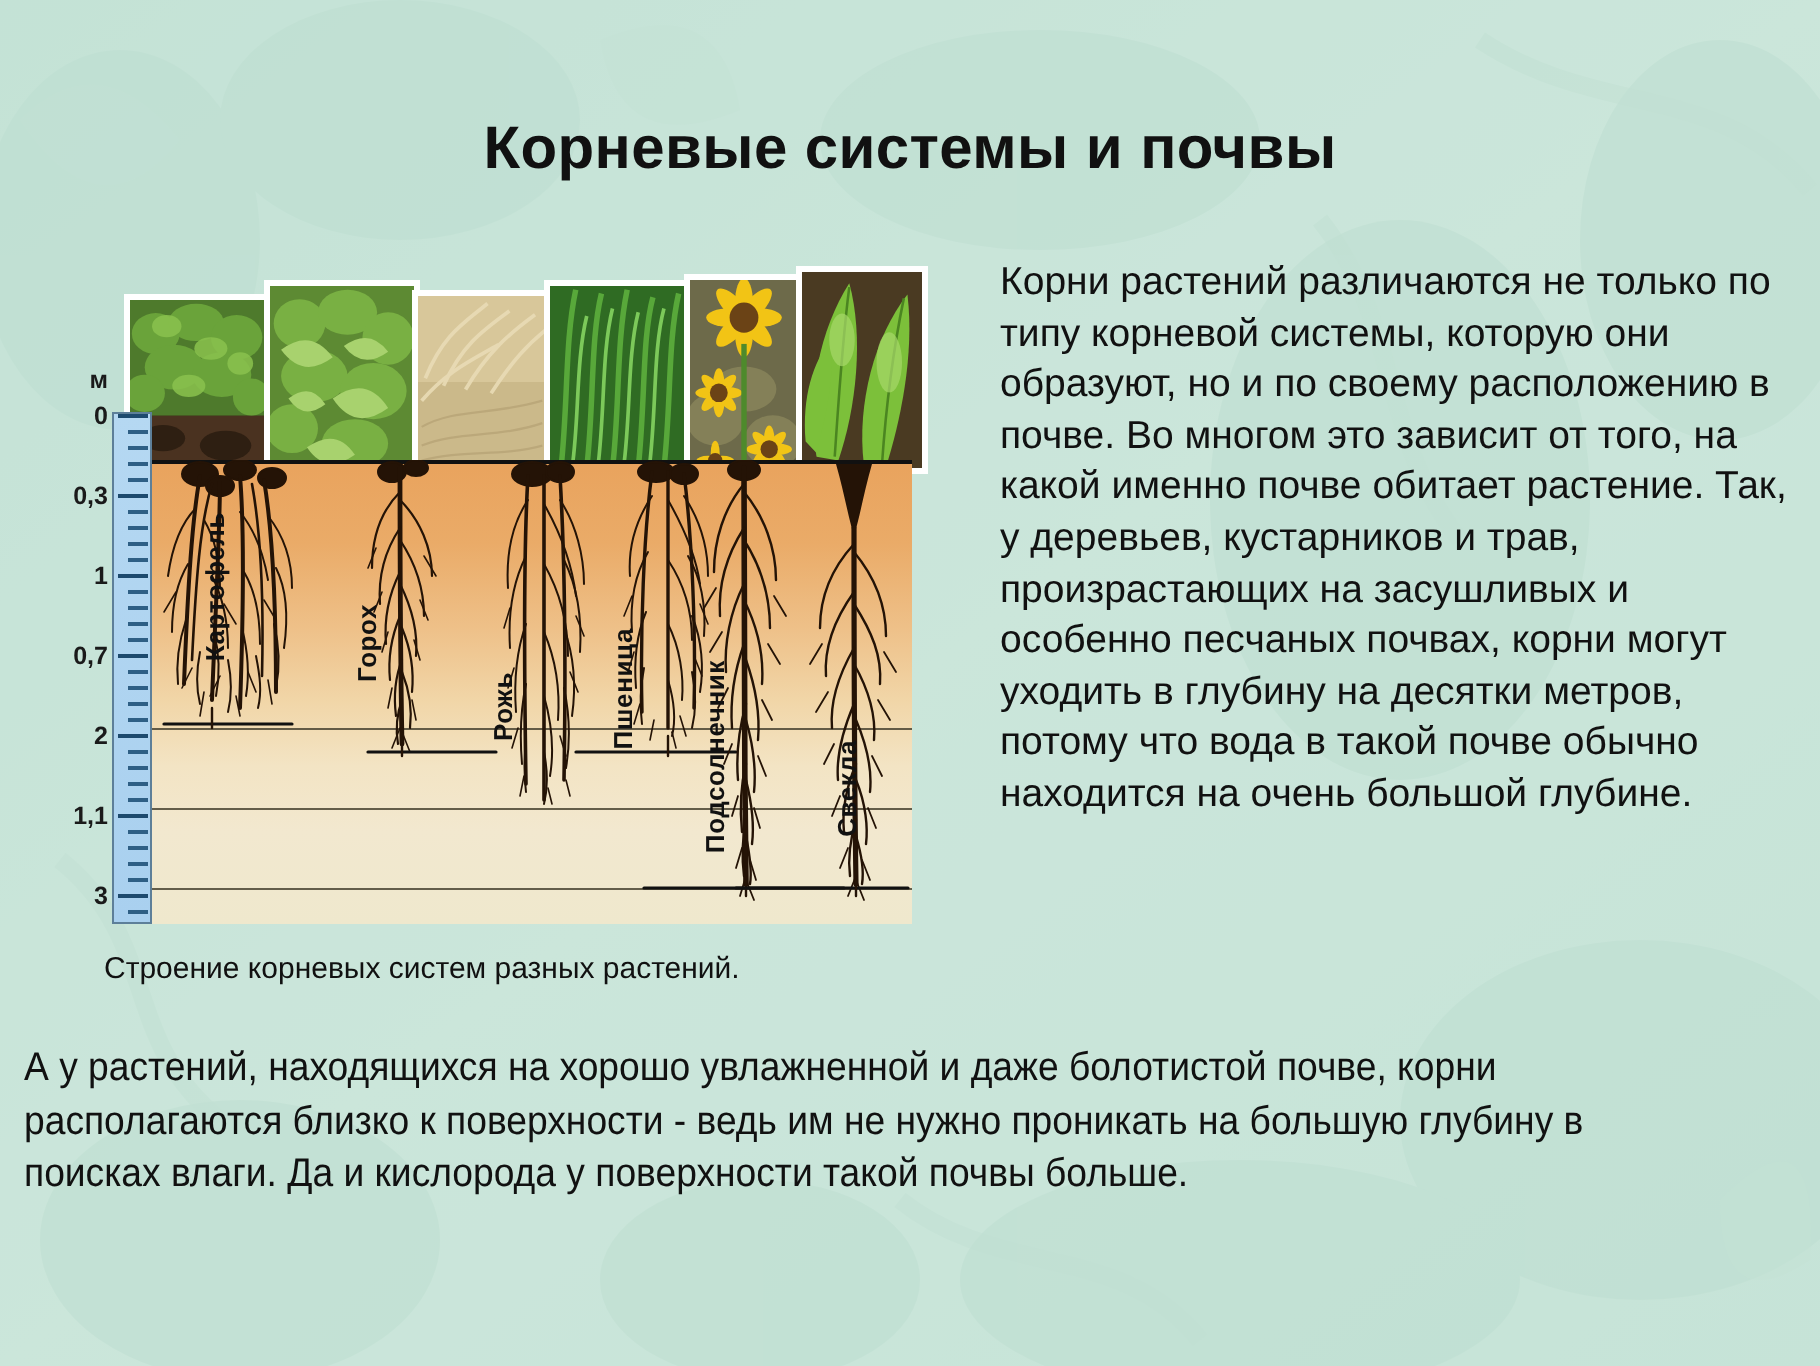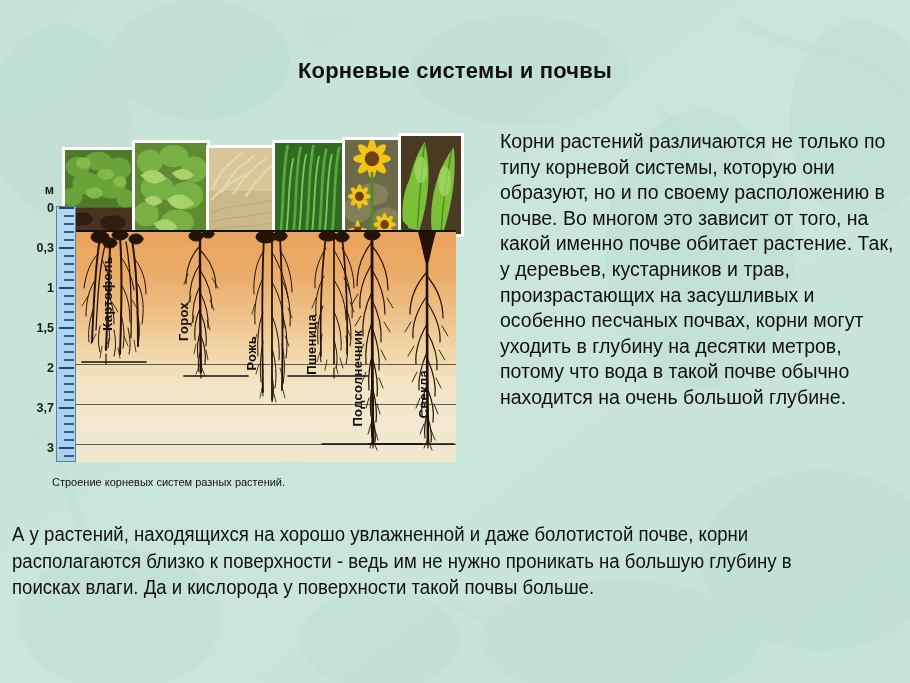--- a/index.html
+++ b/index.html
@@ -10,40 +10,40 @@
   }
   
   #bg{position:absolute;inset:0;background:#c9e5da;}
   #bg svg{position:absolute;inset:0;width:910px;height:683px;opacity:.35;}
 
   #slide{position:absolute;inset:0;}
 
   
   #title{
     position:absolute;left:0;top:58px;width:910px;text-align:center;
-    font-size:22px;font-weight:bold;color:#111;letter-spacing:.2px;
+    font-size:30px;font-weight:bold;color:#111;letter-spacing:.2px;
   }
 
   
   #right-par{
     position:absolute;left:500px;top:129px;width:404px;
     font-size:19.5px;line-height:25.6px;color:#111;
   }
 
   
   #bottom-par{
     position:absolute;left:12px;top:521px;width:886px;
     font-size:20px;line-height:26.5px;color:#111;
     font-family:"Liberation Sans Narrow","Liberation Sans",sans-serif;
     transform:scaleX(.93);transform-origin:left top;
   }
 
   
   #caption{
-    position:absolute;left:52px;top:476px;font-size:11px;color:#111;
+    position:absolute;left:52px;top:476px;font-size:15px;color:#111;
   }
 
   
   #figure{position:absolute;left:24px;top:126px;width:450px;height:340px;}
 
   
   #photos{
     position:absolute;left:38px;top:0px;width:404px;height:111px;
     display:flex;align-items:flex-end;
   }
@@ -302,23 +302,23 @@
           </g>
         </svg>
       </div>
     </div>
 
     <div id="ruler-labels">
       <div class="rl" style="top:-16px;">м</div>
       <div class="rl" style="top:2px;">0</div>
       <div class="rl" style="top:42px;">0,3</div>
       <div class="rl" style="top:82px;">1</div>
-      <div class="rl" style="top:122px;">1,5</div>
+      <div class="rl" style="top:122px;">0,7</div>
       <div class="rl" style="top:162px;">2</div>
-      <div class="rl" style="top:202px;">3,7</div>
+      <div class="rl" style="top:202px;">1,1</div>
       <div class="rl" style="top:242px;">3</div>
     </div>
 
     <div id="ruler">
       <div class="tick major" style="top:0px;"></div>
       <div class="tick minor" style="top:8px;"></div>
         <div class="tick minor" style="top:16px;"></div>
       <div class="tick minor" style="top:24px;"></div>
         <div class="tick minor" style="top:32px;"></div>
       <div class="tick major" style="top:40px;"></div>

